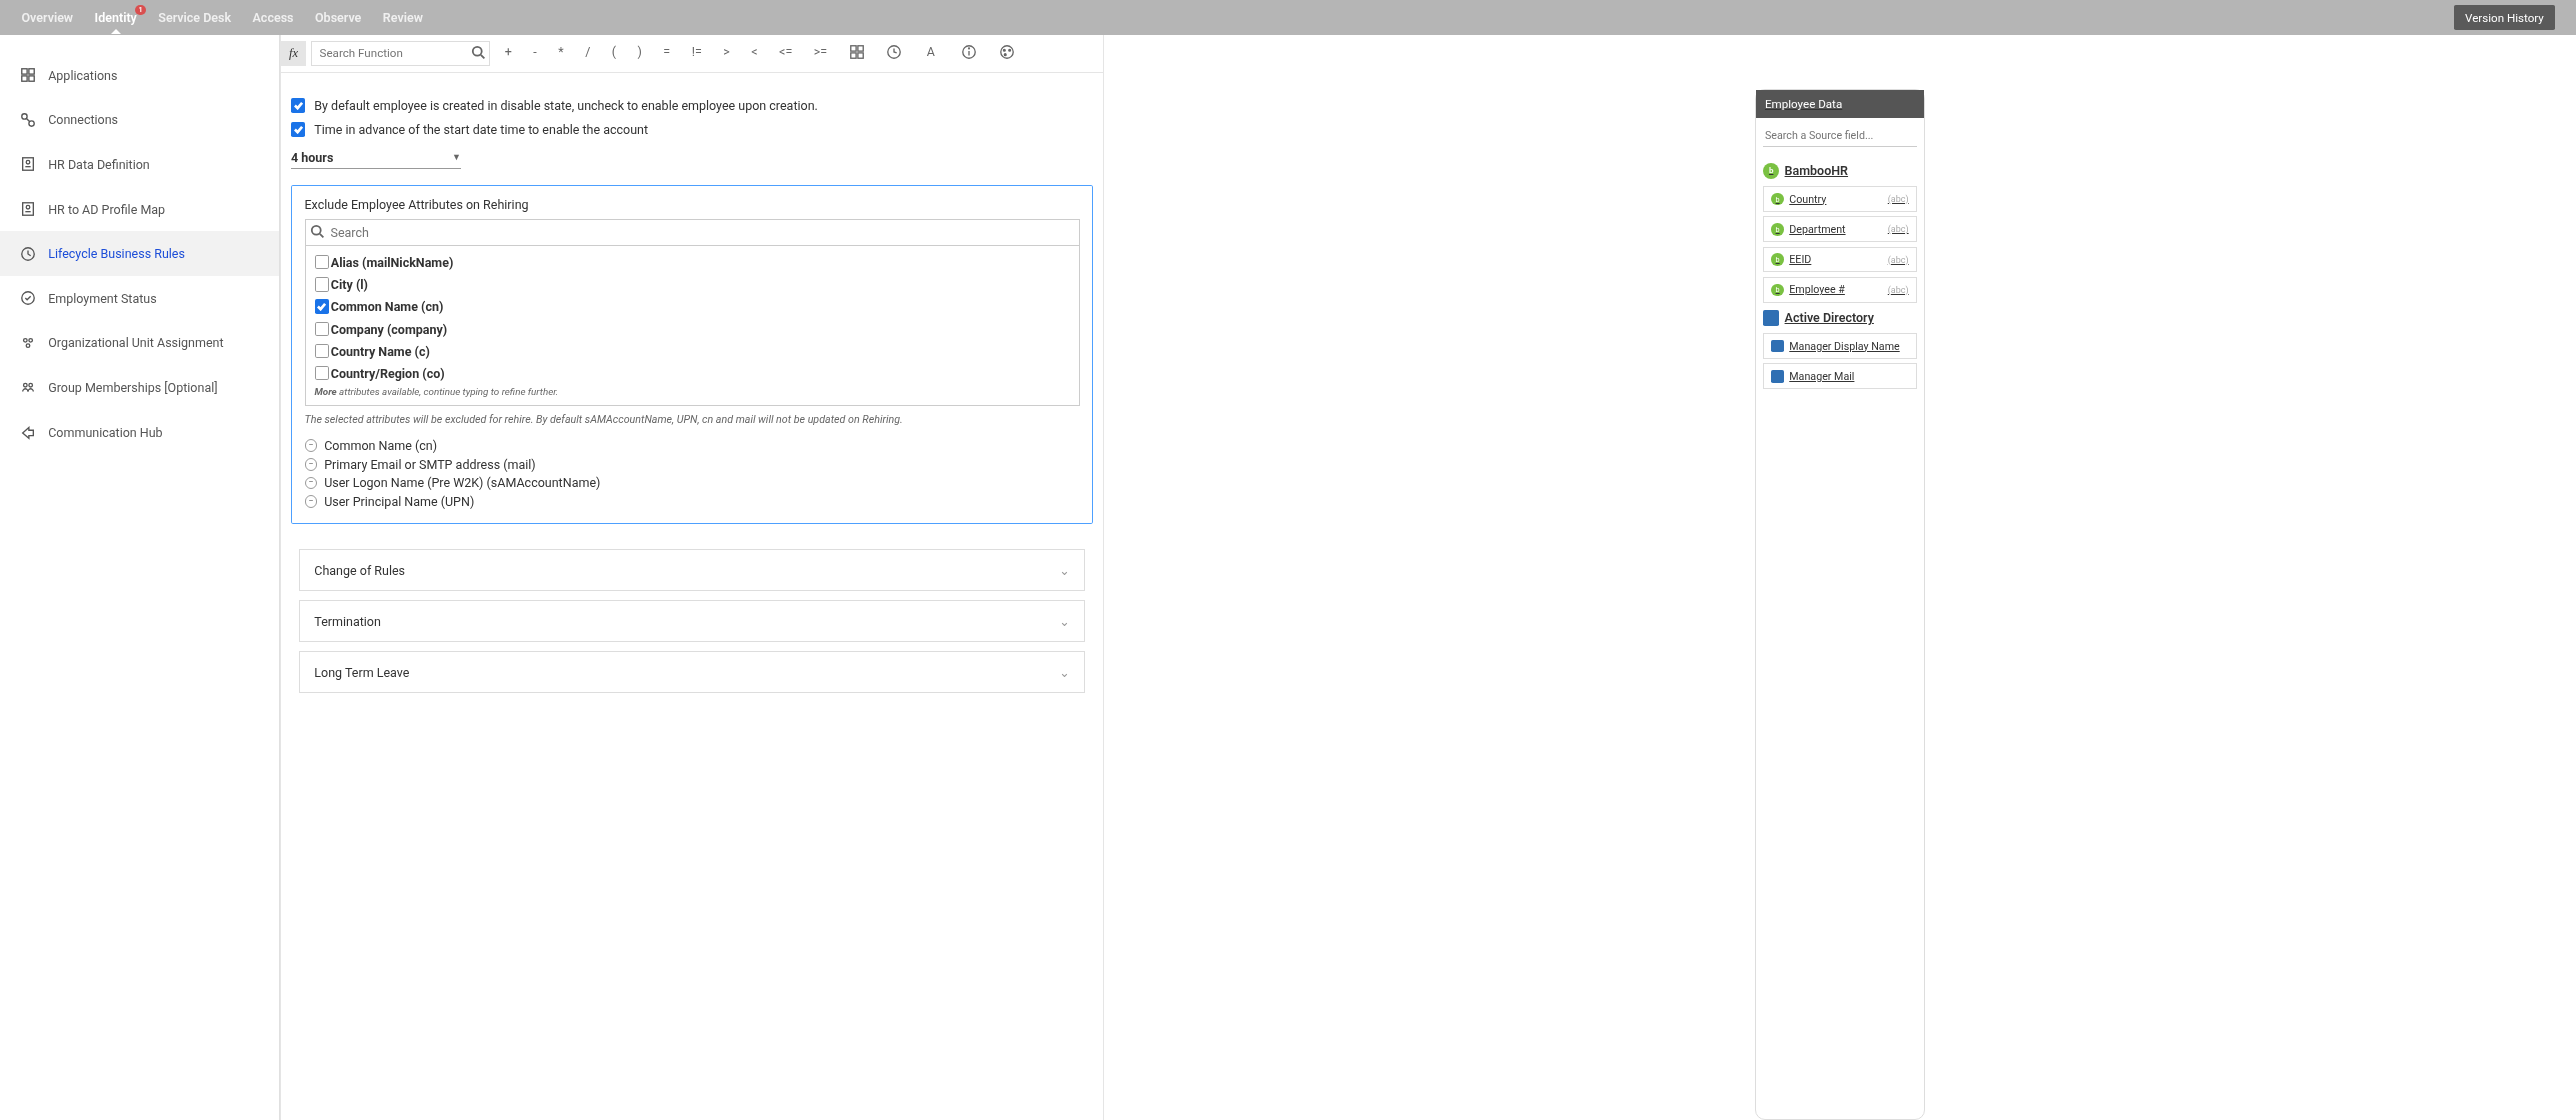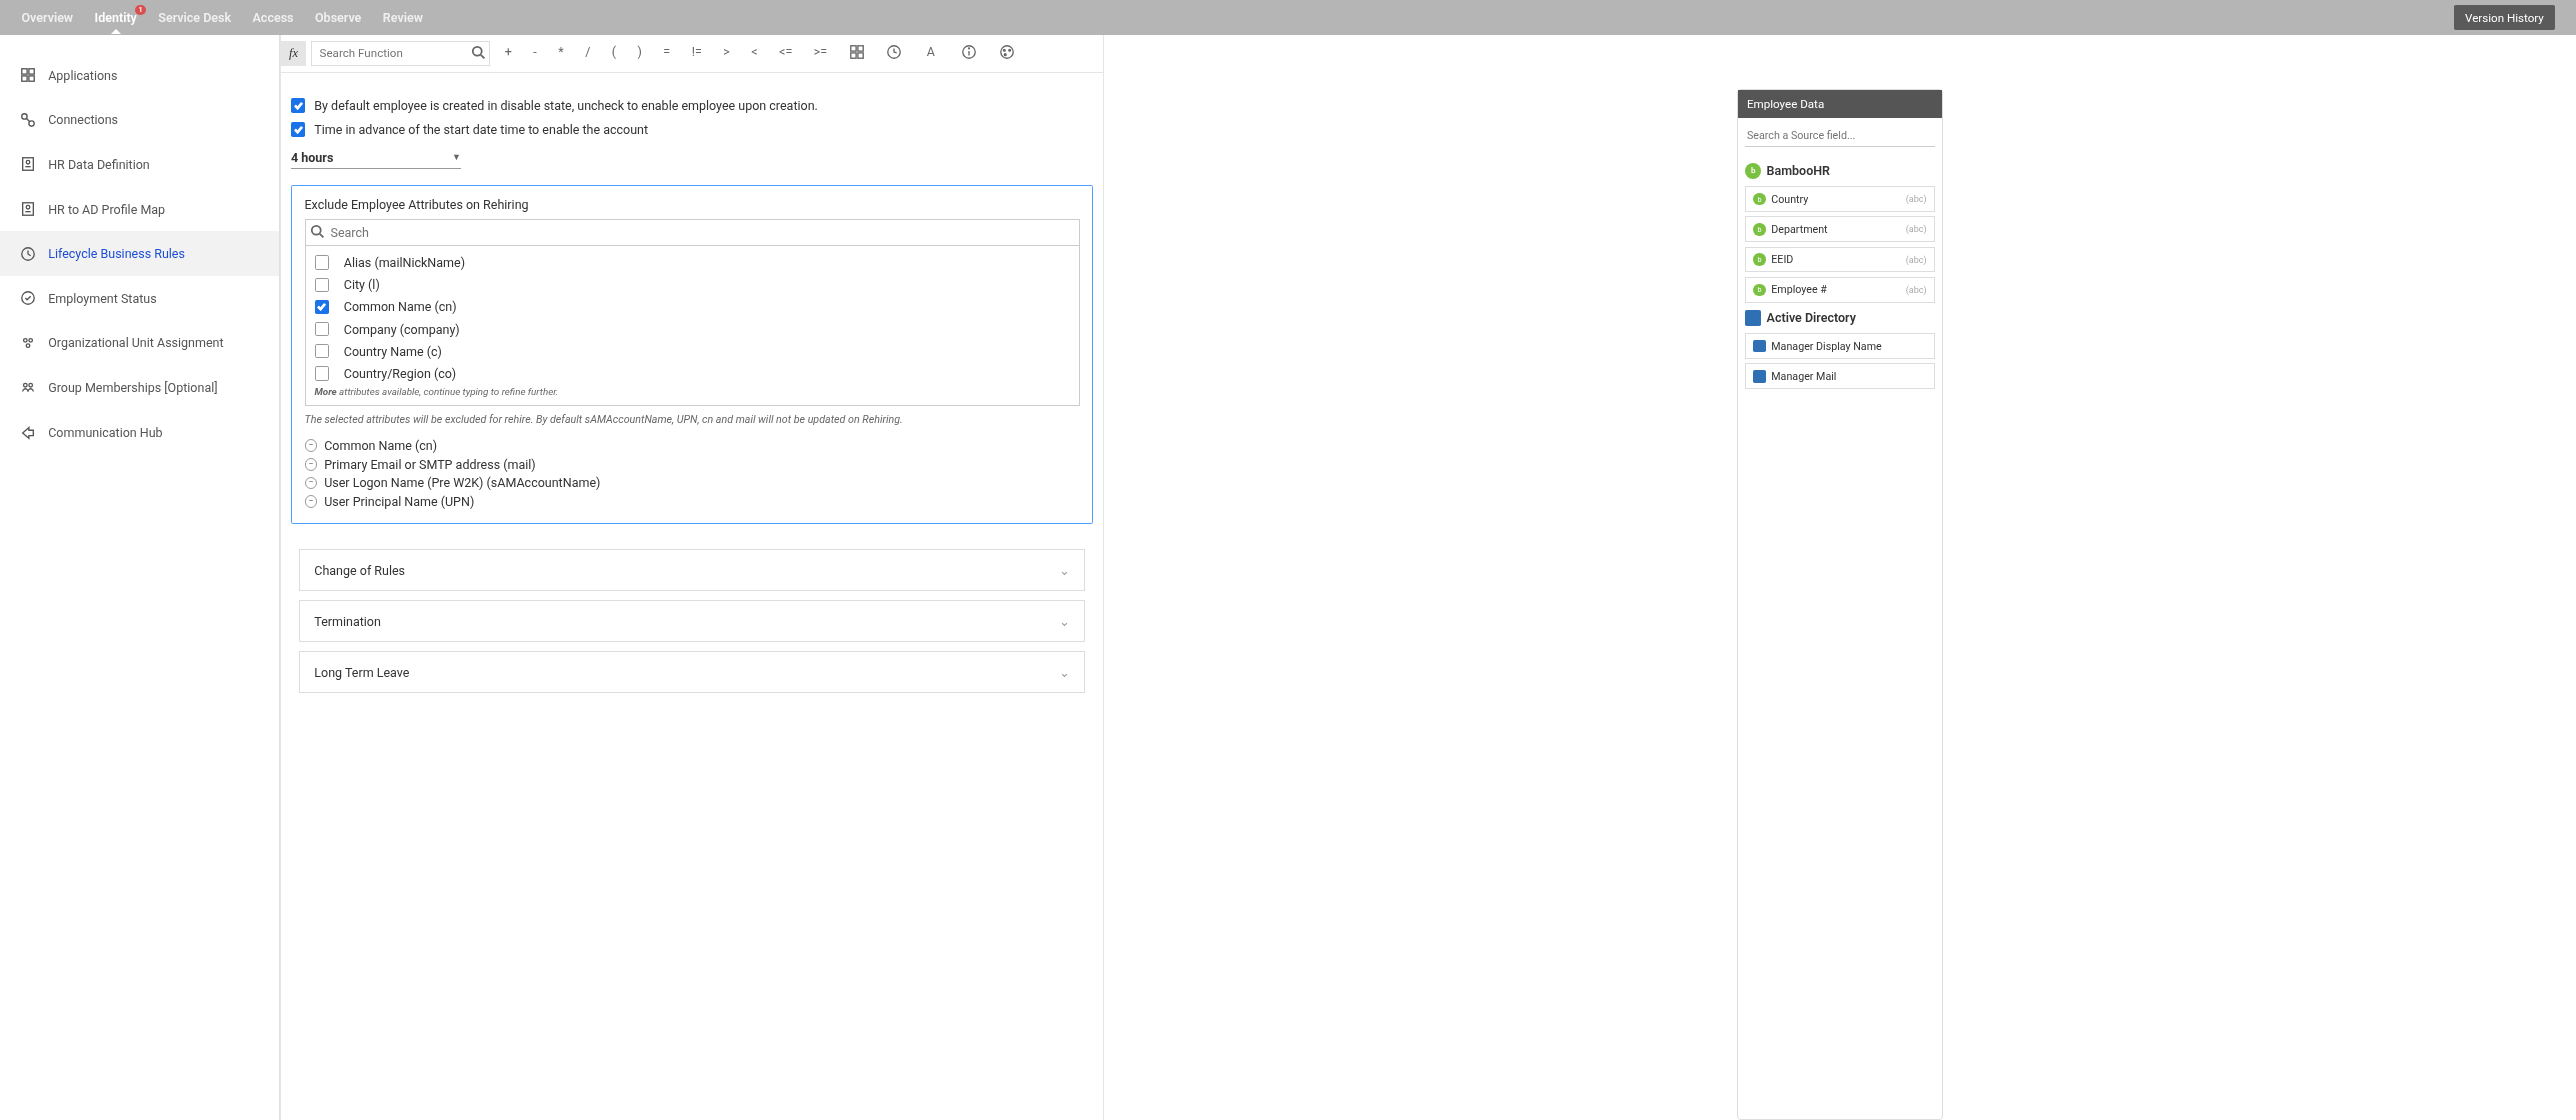--- a/index.html
+++ b/index.html
@@ -44,33 +44,33 @@
 
   .select-like { display:flex; align-items:center; justify-content:space-between; border-bottom:0.9px solid #999; width:170px; padding:3.6px 0; margin:9px 0 16px 0; cursor:pointer;font-weight:bold; }
   .select-like .caret { font-size:9px; color:#666; }
 
   .panel { border:1.8px solid #4da0ff; border-radius:1.8px; padding:10.7px 12.5px; }
   .panel-title { margin-bottom:7.2px; }
   .search-box { position:relative; }
   .search-box input { width:100%; height:27px; border:0.9px solid #ccc; padding:0 7.2px 0 25px; font-size:12.5px; }
   .search-box .mag { position:absolute; left:5.4px; top:5.4px; }
   .attr-list { border:0.9px solid #ccc; border-top:none; padding:5.4px 9px; }
-  .attr-row { display:flex; align-items:center; gap:15px; padding:3.6px 0; }
+  .attr-row { display:flex; gap:2px; padding:3.6px 0;font-weight:bold; }
   .more-note { font-size:9.8px; font-style:italic; color:#666; padding:1.8px 0; }
   .help-note { font-size:10.7px; font-style:italic; color:#666; margin:7.2px 0 12.5px 0; }
 
   .excluded { display:flex; align-items:center; gap:7.2px; margin:3.6px 0; }
   .minus { width:12.5px; height:12.5px; border:0.9px solid #999; border-radius:50%; display:flex; align-items:center; justify-content:center; font-size:9px; color:#666; cursor:pointer; line-height:1; }
 
   .accordion { border:0.9px solid #ddd; margin:9px 18px 0 18px; padding:12.5px 14.3px; display:flex; justify-content:space-between; align-items:center; cursor:pointer; }
   .accordion .chev { color:#999; }
 
   
   .rightcol { flex:1; display:flex; justify-content:center; padding-top:54px; }
-  .card { width:206px; border:0.9px solid #ddd; border-radius:4px; background:#fff; }
+  .card { width:170px; border:0.9px solid #ddd; border-radius:10px; background:#fff;text-decoration:underline; }
   .card-head { background:#555; color:#fff; padding:7.2px 9px; font-size:11.6px; }
   .card-body { padding:7.2px; }
   .src-search { width:100%; border:none; border-bottom:0.9px solid #ccc; padding:3.6px 1.8px; font-size:10.7px; margin-bottom:9px; }
   .src-head { display:flex; align-items:center; gap:5.4px; font-weight:600; margin:7.2px 0; }
   .src-logo { width:16px; height:16px; border-radius:50%; display:flex; align-items:center; justify-content:center; font-size:8px; color:#fff; }
   .bamboo { background:#7ac142; }
   .ad { background:#2f6fb3; border-radius:1.8px; }
   .field-pill { display:flex; align-items:center; gap:5.4px; border:0.9px solid #ddd; padding:5.4px 7.2px; margin:4.5px 0; font-size:10.7px; }
   .field-pill .type { color:#aaa; font-size:9px; margin-left:auto; }
 

